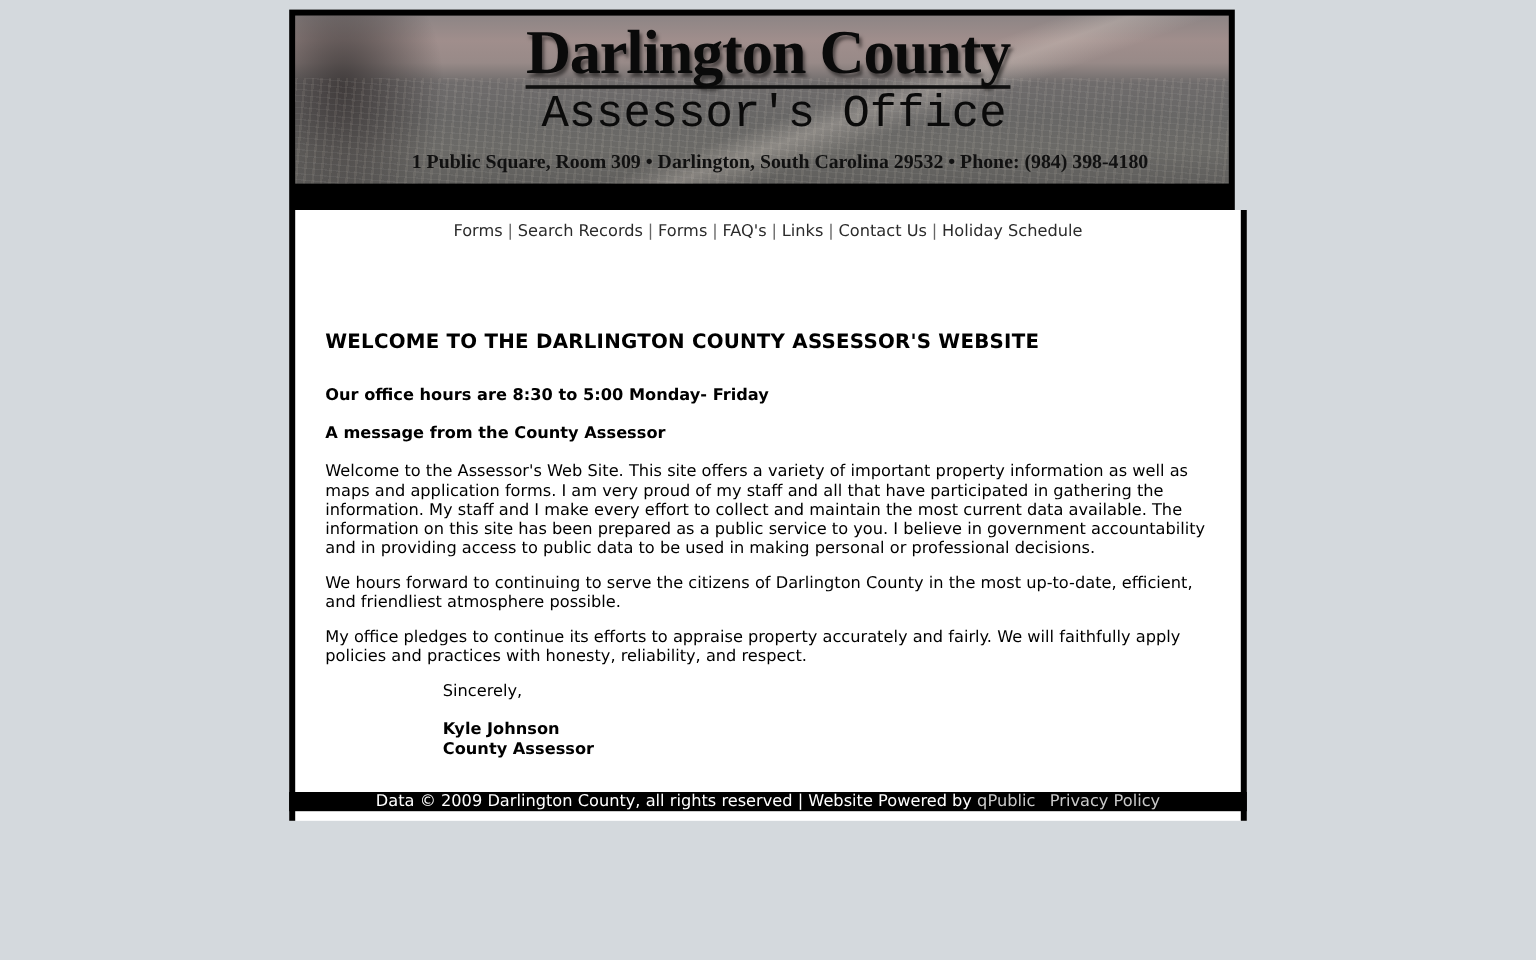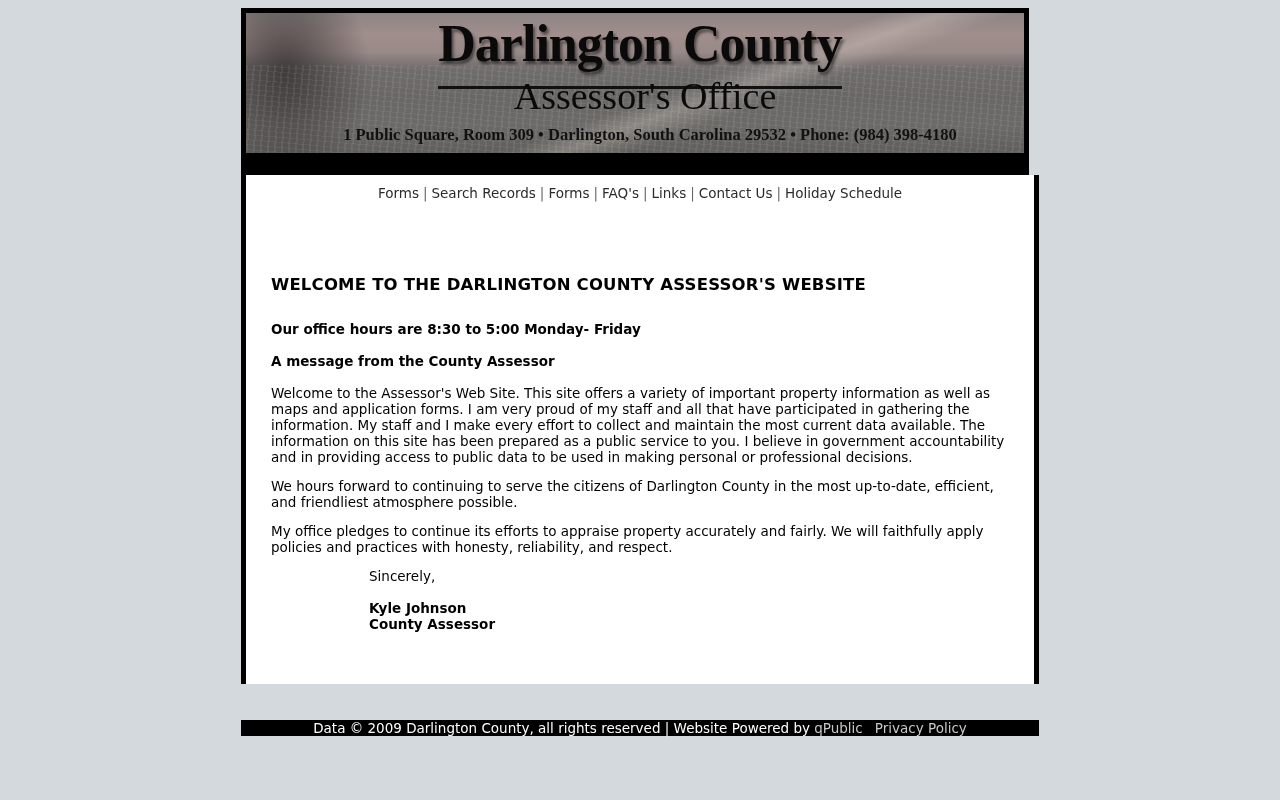--- a/index.html
+++ b/index.html
@@ -29,25 +29,25 @@
     }
     .banner-title {
       position: absolute; left: 0; width: 100%; top: 10px; text-align: center;
       font-family: "DejaVu Serif", "Liberation Serif", serif;
       font-size: 46px; font-weight: bold; color: #0a0a0a; letter-spacing: -1px;
       padding-left: 10px; box-sizing: border-box; z-index: 2;
       text-shadow: 2px 3px 3px rgba(0,0,0,0.5);
     }
     .banner-title span {
       font-family: "Liberation Serif", serif; font-size: 52px;
-      border-bottom: 3px solid #111; padding-bottom: 16px; line-height: 52px; display: inline-block;
+      border-bottom: 3px solid #111; padding-bottom: 0px; line-height: 52px; display: inline-block;
     }
     .banner-sub {
       position: absolute; left: 0; width: 100%; top: 66px; text-align: center;
-      font-family: Liberation Serif, serif; font-size: 38px; color: #0a0a0a; z-index: 2;
+      font-family: Liberation Mono, monospace; font-size: 38px; color: #0a0a0a; z-index: 2;
       padding-left: 20px; box-sizing: border-box;
     }
     .banner-addr {
       position: absolute; left: 0; width: 100%; top: 117px; text-align: center;
       font-family: "Liberation Serif", serif; font-weight: bold; font-size: 16.5px; color: #111; z-index: 2;
       padding-left: 30px; box-sizing: border-box;
     }
     .panel {
       position: absolute; left: 241px; top: 175px; width: 798px; height: 509px;
       background: #fff; border-left: 5px solid #000; border-right: 5px solid #000;
@@ -64,21 +64,21 @@
       font-size: 13.5px; color: #000; line-height: 16px;
     }
     .content h1 {
       font-size: 16.5px; font-weight: bold; text-align: left; margin: 0 0 26px 0;
       line-height: 20px; letter-spacing: 0.2px;
     }
     .content p { margin: 0 0 13px 0; }
     .content .hours, .content .msg { font-weight: bold; margin-bottom: 16px; }
     .content .sign { margin-left: 98px; }
     .footer {
-      position: absolute; left: 241px; top: 720px; width: 798px; height: 16px;
+      position: absolute; left: 241px; top: 660px; width: 798px; height: 16px;
       background: #000; color: #fff; font-size: 13.5px; text-align: center; line-height: 16px;
     }
     .footer .link { color: #c9c9c9; }
     .footer .privacy { color: #c9c9c9; margin-left: 12px; }
   </style>
 </head>
 <body>
 
 <div class="banner">
   <div class="banner-img"></div>

